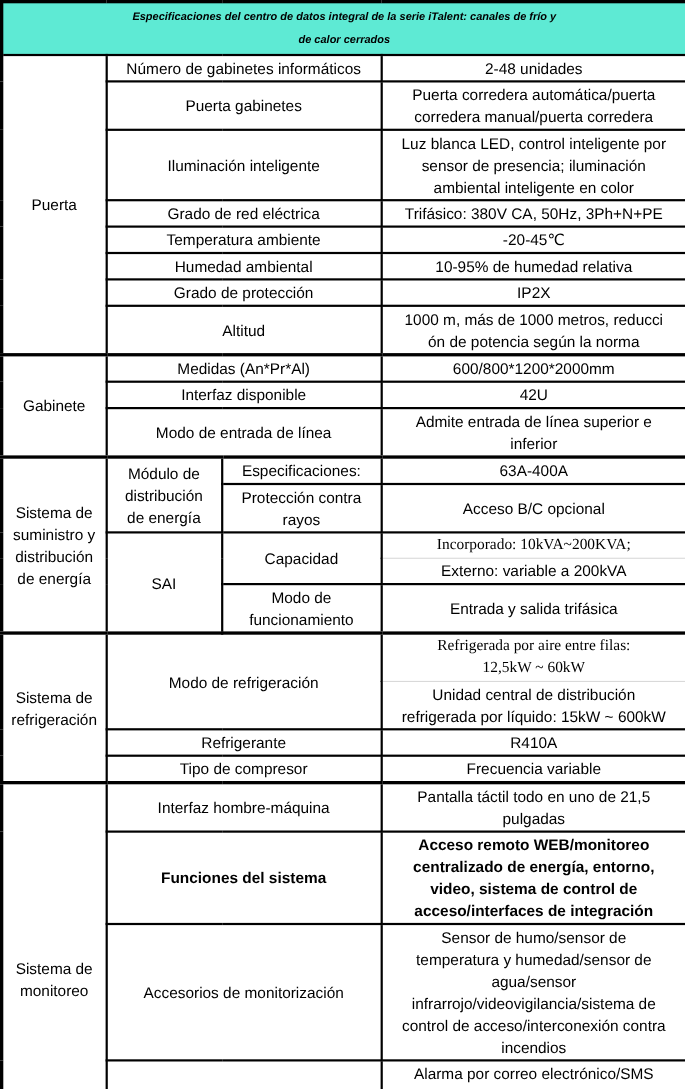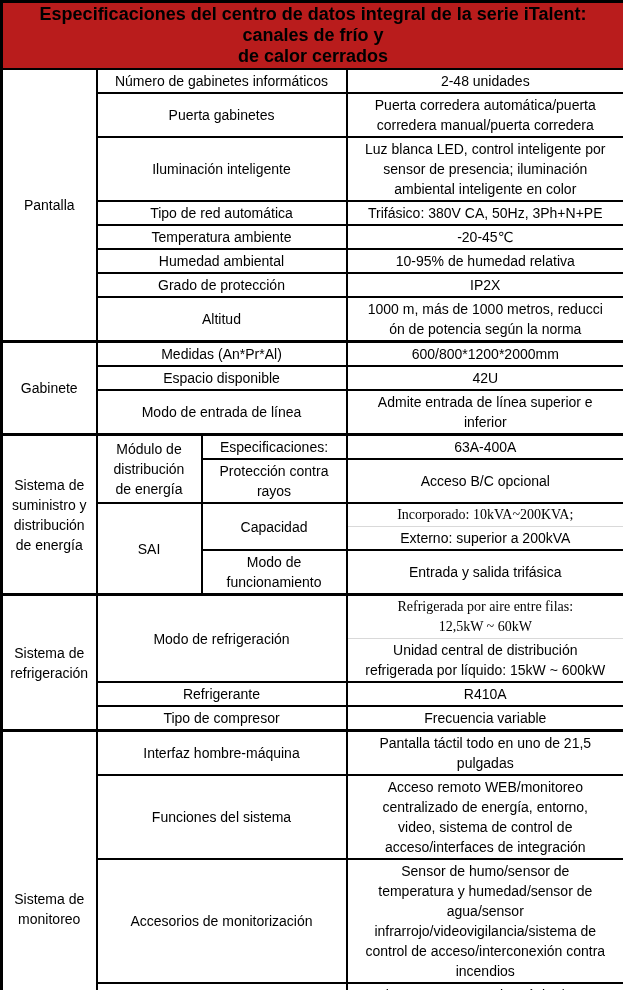--- a/index.html
+++ b/index.html
@@ -22,37 +22,38 @@
     font-size: 14px;
     line-height: 20px;
     color: #000000;
     text-align: center;
     vertical-align: middle;
     padding: 1px 3px;
     white-space: pre-line;
     overflow: hidden;
   }
   td.hdr {
-    background: #b91c1c;
+    background: #5eead4;
     font-weight: bold;
-    font-size: 18px;
+    font-size: 10px;
     line-height: 21px;
     height: 44px;
     padding: 1px 2px;
+    font-style: italic;
   }
   
   td.st { border-top: 3px solid #000000; margin-top: 32px; }
   
   td.lb { border-bottom: 1px solid #D9D9D9; font-family: Liberation Serif, serif; }
   td.lt { border-top: 1px solid #D9D9D9; }
   
   tr.h1  td { height: 20px; }
   tr.h2  td { height: 40px; }
   tr.h3  td { height: 60px; }
-  tr.h4  td { height: 80px; }
+  tr.h4  td { height: 80px; font-weight: bold; }
   tr.h5  td { height: 100px; }
   tr.h6  td { height: 120px; }
 </style>
 </head>
 <body>
 
 <div class="page">
   <table class="spec">
     <colgroup>
       <col style="width:95px">
@@ -61,37 +62,37 @@
       <col style="width:278px">
     </colgroup>
     <tbody>
 
       <tr>
         <td class="hdr" colspan="4">Especificaciones del centro de datos integral de la serie iTalent: canales de frío y
 de calor cerrados</td>
       </tr>
 
       <tr class="h1">
-        <td rowspan="8">Pantalla</td>
+        <td rowspan="8">Puerta</td>
         <td colspan="2">Número de gabinetes informáticos</td>
         <td>2-48 unidades</td>
       </tr>
       <tr class="h2">
         <td colspan="2">Puerta gabinetes</td>
         <td>Puerta corredera automática/puerta
 corredera manual/puerta corredera</td>
       </tr>
       <tr class="h3">
         <td colspan="2">Iluminación inteligente</td>
         <td>Luz blanca LED, control inteligente por
 sensor de presencia; iluminación
 ambiental inteligente en color</td>
       </tr>
       <tr class="h1">
-        <td colspan="2">Tipo de red automática</td>
+        <td colspan="2">Grado de red eléctrica</td>
         <td>Trifásico: 380V CA, 50Hz, 3Ph+N+PE</td>
       </tr>
       <tr class="h1">
         <td colspan="2">Temperatura ambiente</td>
         <td>-20-45℃</td>
       </tr>
       <tr class="h1">
         <td colspan="2">Humedad ambiental</td>
         <td>10-95% de humedad relativa</td>
       </tr>
@@ -104,21 +105,21 @@
         <td>1000 m, más de 1000 metros, reducci
 ón de potencia según la norma</td>
       </tr>
 
       <tr class="h1">
         <td class="st" rowspan="3">Gabinete</td>
         <td class="st" colspan="2">Medidas (An*Pr*Al)</td>
         <td class="st">600/800*1200*2000mm</td>
       </tr>
       <tr class="h1">
-        <td colspan="2">Espacio disponible</td>
+        <td colspan="2">Interfaz disponible</td>
         <td>42U</td>
       </tr>
       <tr class="h2">
         <td colspan="2">Modo de entrada de línea</td>
         <td>Admite entrada de línea superior e
 inferior</td>
       </tr>
 
       <tr class="h1">
         <td class="st" rowspan="5">Sistema de
@@ -135,21 +136,21 @@
         <td>Protección contra
 rayos</td>
         <td>Acceso B/C opcional</td>
       </tr>
       <tr class="h1">
         <td rowspan="3">SAI</td>
         <td rowspan="2">Capacidad</td>
         <td class="lb">Incorporado: 10kVA~200KVA;</td>
       </tr>
       <tr class="h1">
-        <td class="lt">Externo: superior a 200kVA</td>
+        <td class="lt">Externo: variable a 200kVA</td>
       </tr>
       <tr class="h2">
         <td>Modo de
 funcionamiento</td>
         <td>Entrada y salida trifásica</td>
       </tr>
 
       <tr class="h2">
         <td class="st" rowspan="4">Sistema de
 refrigeración</td>

